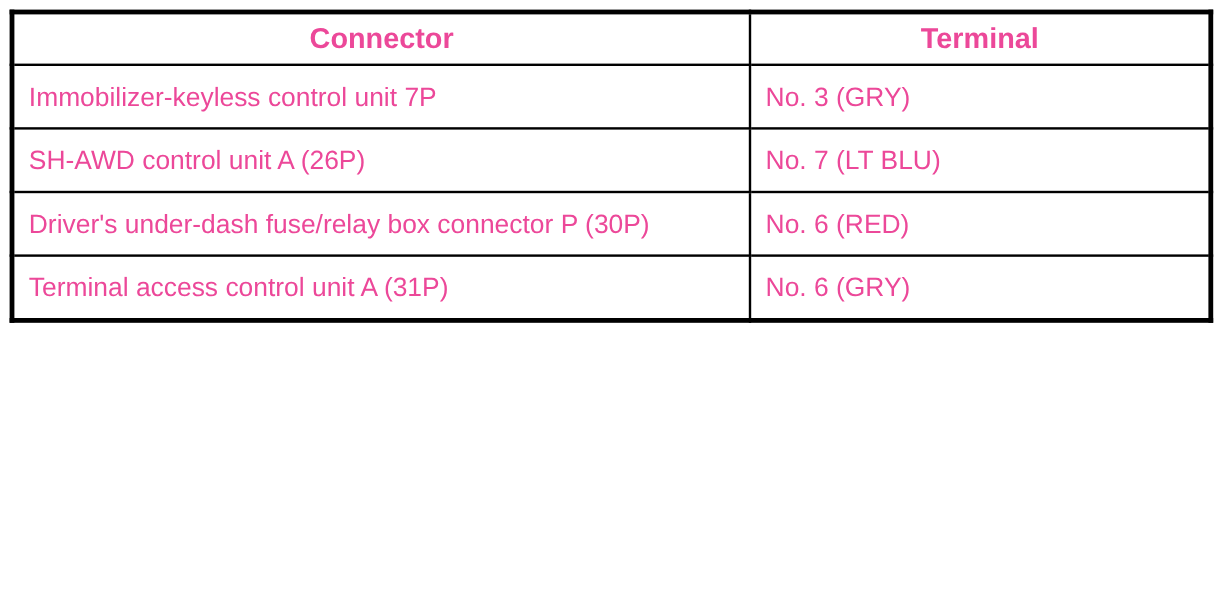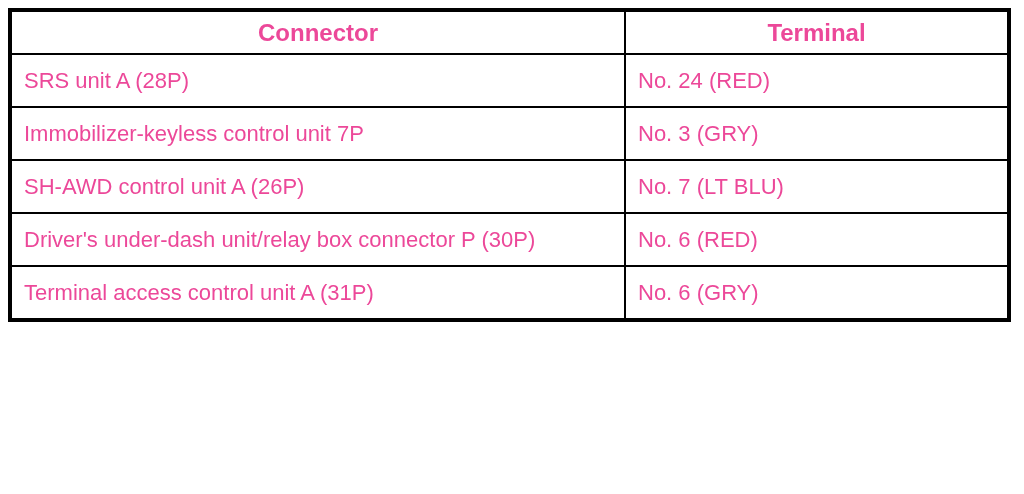--- a/index.html
+++ b/index.html
@@ -64,40 +64,36 @@
       <col class="col-connector">
       <col class="col-terminal">
     </colgroup>
     <thead>
       <tr>
         <th>Connector</th>
         <th>Terminal</th>
       </tr>
     </thead>
     <tbody>
-  <tr>
-    <td>SRS unit A (28P)</td>
-    <td>No. 24 (RED)</td>
-  </tr>
 
 
 
   <tr>
     <td>Immobilizer-keyless control unit 7P</td>
     <td>No. 3 (GRY)</td>
   </tr>
 
   <tr>
     <td>SH-AWD control unit A (26P)</td>
     <td>No. 7 (LT BLU)</td>
   </tr>
 
 
   <tr>
-    <td>Driver's under-dash unit/relay box connector P (30P)</td>
+    <td>Driver's under-dash fuse/relay box connector P (30P)</td>
     <td>No. 6 (RED)</td>
   </tr>
 
   <tr>
     <td>Terminal access control unit A (31P)</td>
     <td>No. 6 (GRY)</td>
   </tr>
 </tbody>
   </table>
 </div>

